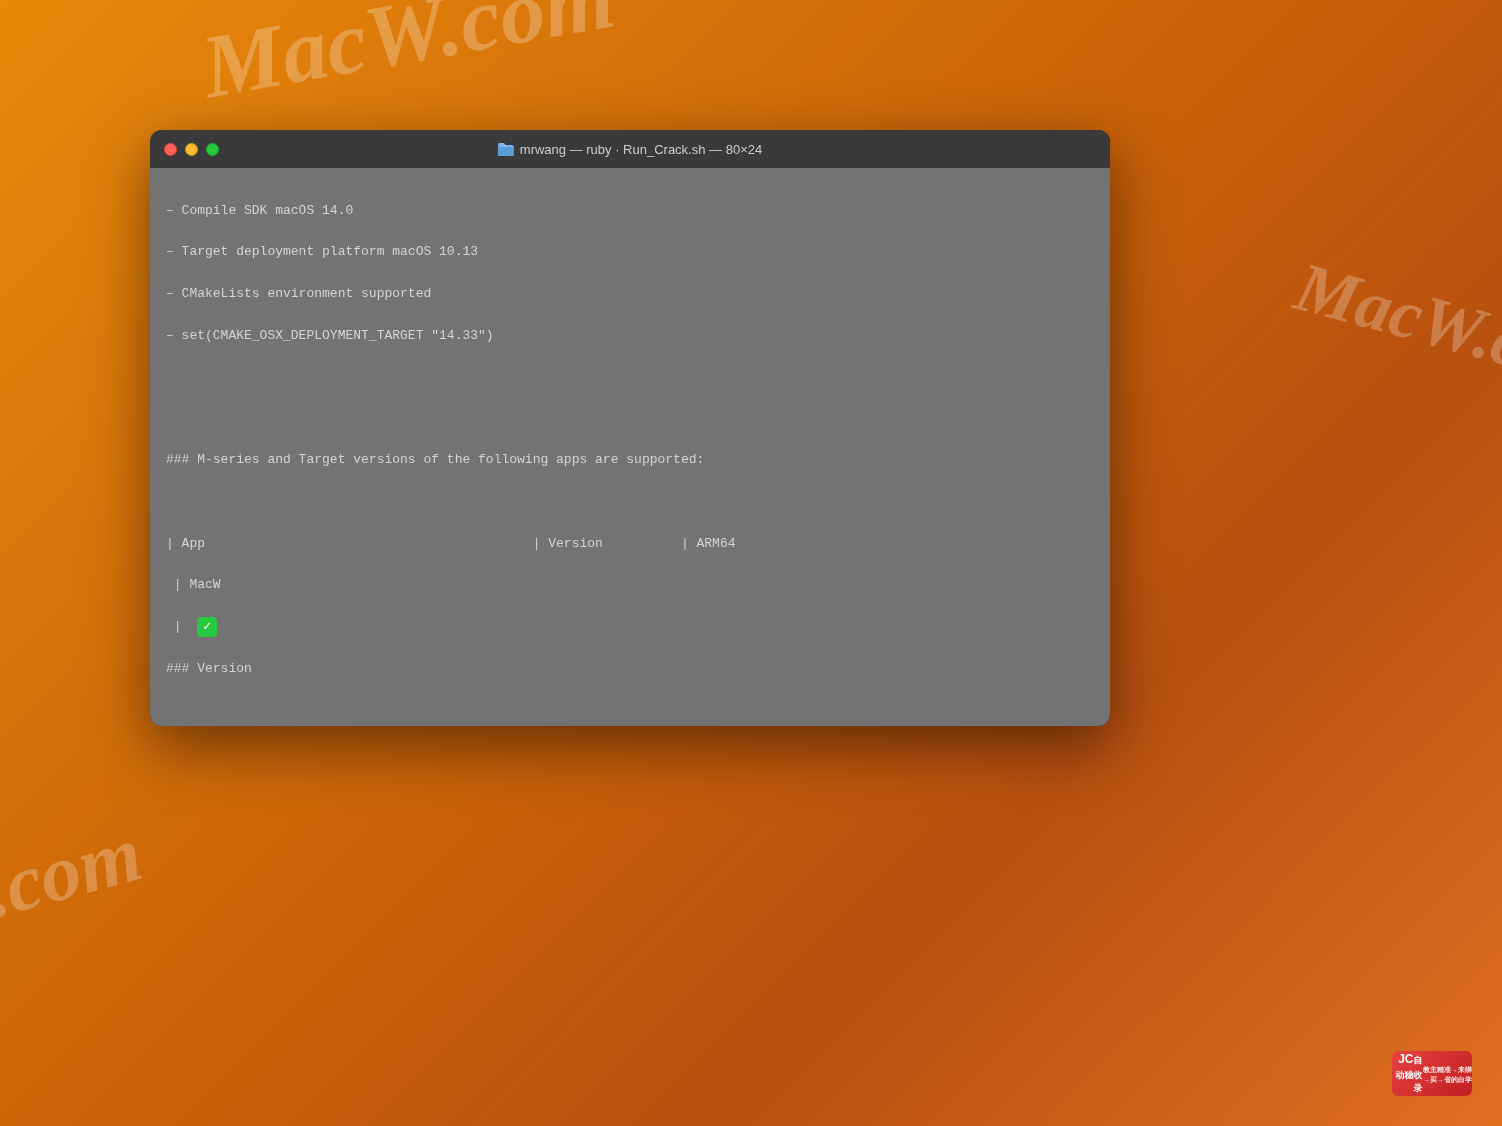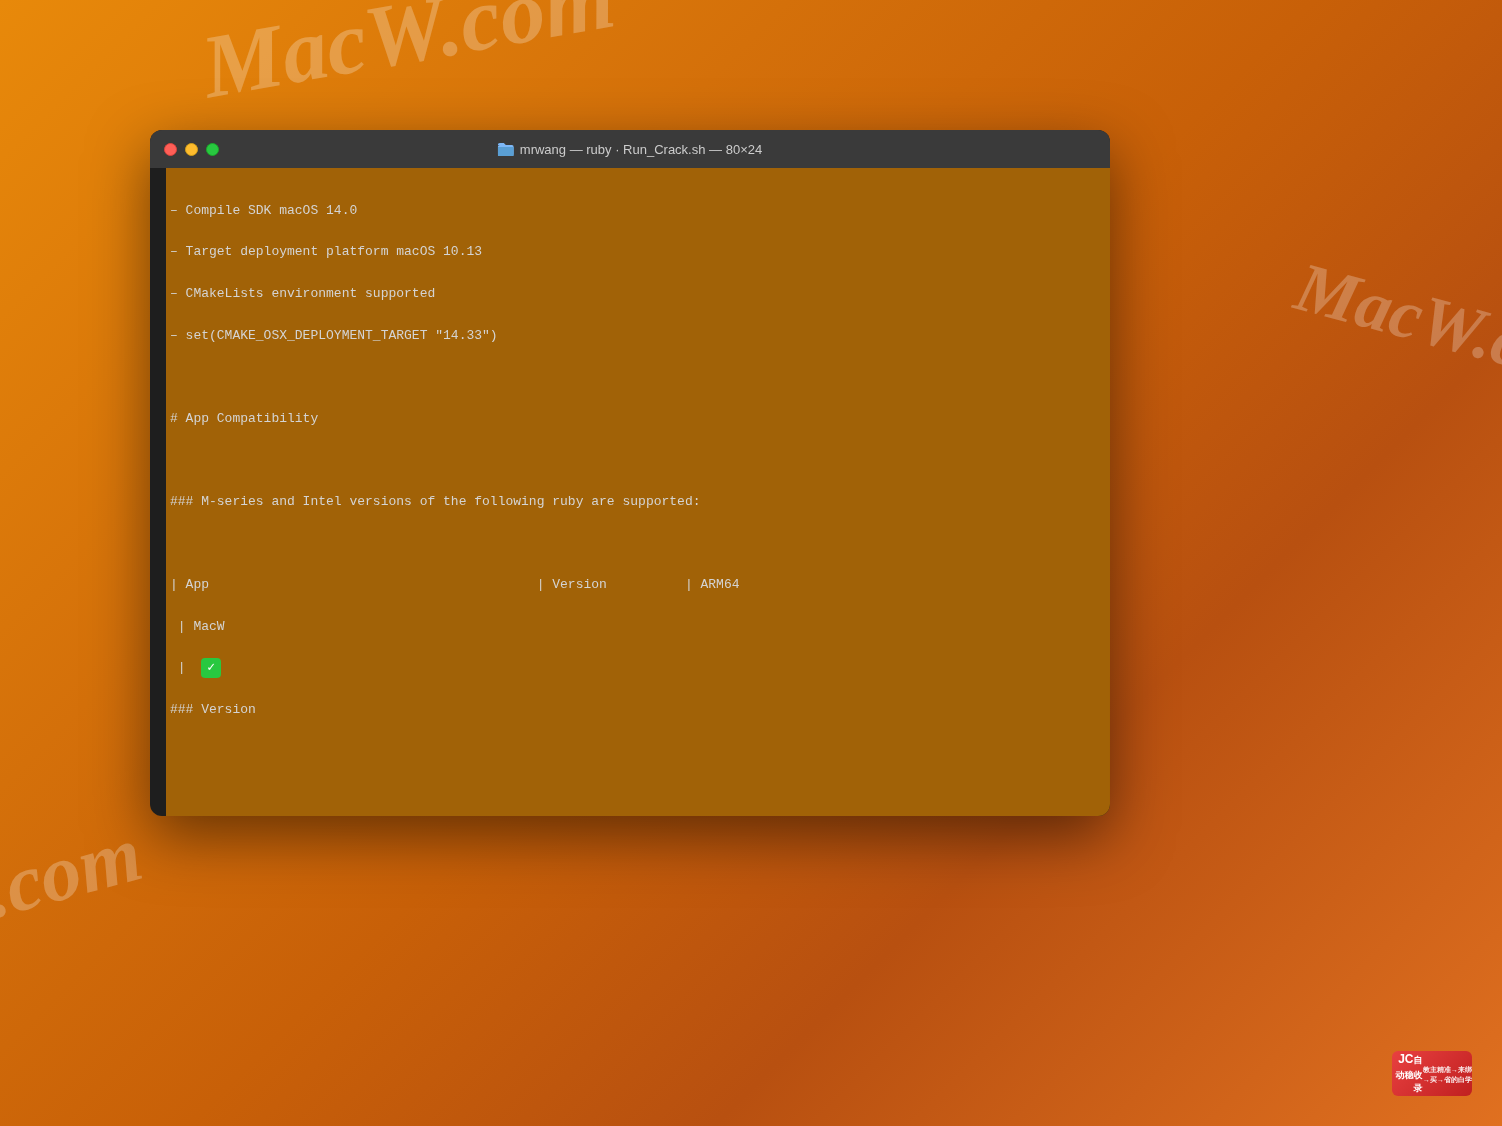--- a/index.html
+++ b/index.html
@@ -44,21 +44,21 @@
       left: -80px;
       font-size: 80px;
       transform: rotate(-15deg);
     }
 
     .terminal-window {
       position: absolute;
       top: 130px;
       left: 150px;
       width: 960px;
-      height: 686px;
+      height: 596px;
       background: #1e1e1e;
       border-radius: 12px;
       box-shadow: 0 20px 60px rgba(0,0,0,0.5);
       overflow: hidden;
     }
 
     .title-bar {
       background: #3a3a3a;
       height: 38px;
       display: flex;
@@ -95,30 +95,29 @@
       gap: 6px;
     }
 
     .folder-icon {
       width: 16px;
       height: 14px;
       display: inline-block;
     }
 
     .terminal-content {
-      background: #a16207;
+      background: #737373;
       color: #d4d4d4;
       font-family: 'Menlo', 'Monaco', 'Courier New', monospace;
       font-size: 13px;
       line-height: 1.6;
-      padding: 12px 4px;
+      padding: 12px 16px;
       height: calc(100% - 38px);
       overflow-y: auto;
       white-space: pre;
-      margin-left: 16px;
     }
 
     .line { display: block; }
     .line-empty { display: block; height: 1.6em; }
 
     .checkbox-green {
       display: inline-block;
       background: #28c840;
       border-radius: 4px;
       width: 20px;
@@ -172,23 +171,22 @@
       <span>mrwang — ruby · Run_Crack.sh — 80×24</span>
     </div>
   </div>
 
   <div class="terminal-content">
 <span class="line">– Compile SDK macOS 14.0</span>
 <span class="line">– Target deployment platform macOS 10.13</span>
 <span class="line">– CMakeLists environment supported</span>
 <span class="line">– set(CMAKE_OSX_DEPLOYMENT_TARGET "14.33")</span>
 <span class="line-empty"></span>
-<span class="line"># App Compatibility</span>
 <span class="line-empty"></span>
-<span class="line">### M-series and Intel versions of the following ruby are supported:</span>
+<span class="line">### M-series and Target versions of the following apps are supported:</span>
 <span class="line-empty"></span>
 <span class="line">| App                                          | Version          | ARM64</span>
 <span class="line"> | MacW</span>
 <span class="line"> |  <span class="checkbox-green">✓</span></span>
 <span class="line">### Version</span>
 
 
 
 
 

